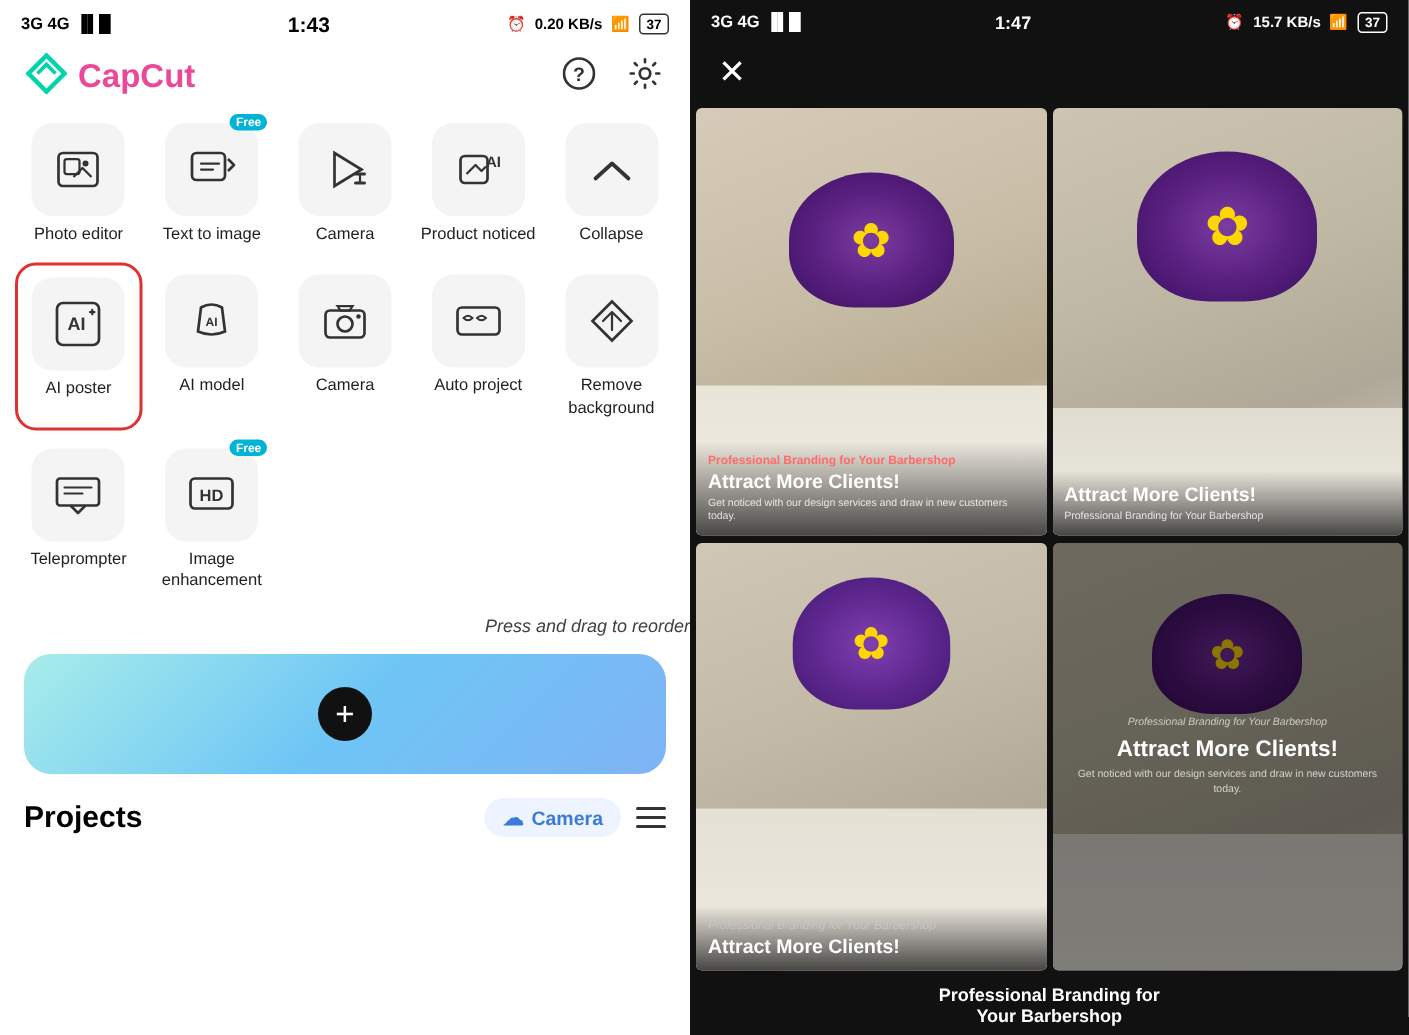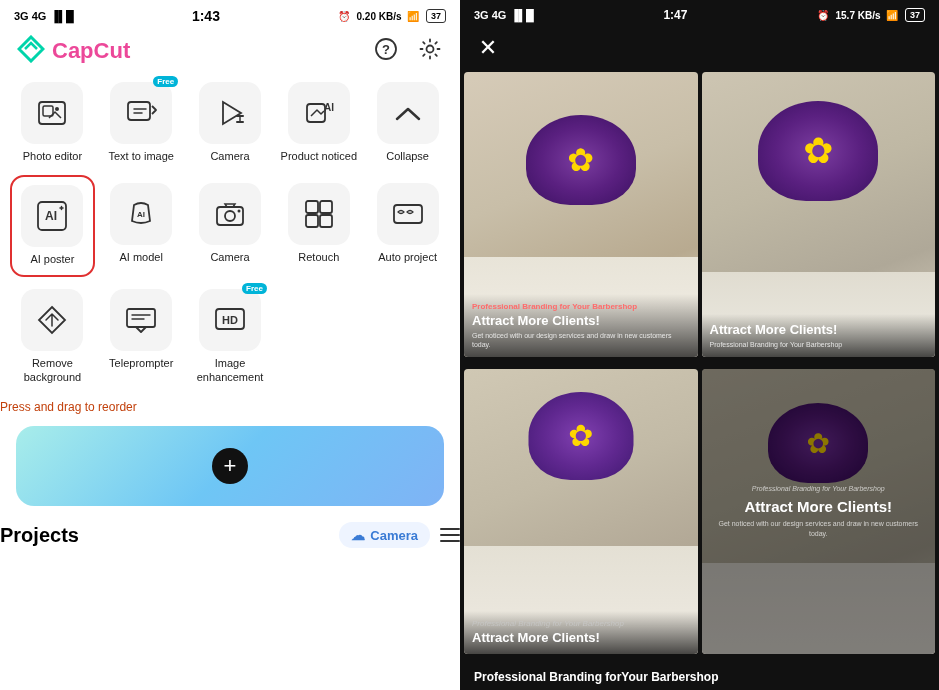--- a/index.html
+++ b/index.html
@@ -125,24 +125,25 @@
       border-radius: 6px;
     }
     .tool-label {
       font-size: 11px;
       color: #222;
       text-align: center;
       line-height: 1.3;
     }
 
     .drag-hint {
-      text-align: left;
-      color: #c2410c;
+      text-align: right;
+      color: #404040;
       font-size: 12px;
       padding: 8px 0 6px;
+      font-style: italic;
     }
 
     
     .new-project-btn {
       margin: 6px 16px;
       background: linear-gradient(135deg, #a8edea, #6ec6f5, #7fb3f5);
       border-radius: 18px;
       padding: 22px 0;
       display: flex;
       align-items: center;
@@ -166,21 +167,21 @@
       font-size: 20px;
       font-weight: 700;
       color: #111;
     }
 
     
     .projects-footer {
       display: flex;
       align-items: center;
       justify-content: space-between;
-      padding: 10px 0 0;
+      padding: 10px 16px 0;
       gap: 39px;
     }
     .projects-title {
       font-size: 20px;
       font-weight: 700;
       color: #000;
     }
     .projects-right {
       display: flex;
       align-items: center;
@@ -295,21 +296,21 @@
     .photo-subtitle {
       font-size: 7px;
       color: rgba(255,255,255,0.8);
       margin-top: 2px;
       line-height: 1.3;
     }
 
     .bottom-caption {
       padding: 8px 14px 6px;
       display: flex;
-      flex-direction: row;
+      flex-direction: column;
     }
     .caption-text {
       font-size: 12px;
       font-weight: 700;
       color: #fff;
       text-align: center;
     }
   </style>
 </head>
 <body>
@@ -440,31 +441,20 @@
         <svg width="34" height="28" viewBox="0 0 34 28" fill="none">
           <path d="M12 4 L14 7 L20 7 L22 4 Z" stroke="#333" stroke-width="1.5" fill="none"></path>
           <rect x="4" y="7" width="26" height="18" rx="3" stroke="#333" stroke-width="1.8" fill="none"></rect>
           <circle cx="17" cy="16" r="5" stroke="#333" stroke-width="1.8"></circle>
           <circle cx="26" cy="11" r="1.5" fill="#333"></circle>
         </svg>
       </div>
       <span class="tool-label">Camera</span>
     </div>
 
-    <div class="tool-item">
-      <div class="tool-icon-box">
-        <svg width="34" height="34" viewBox="0 0 34 34" fill="none">
-          <rect x="4" y="4" width="12" height="12" rx="2" stroke="#333" stroke-width="1.8"></rect>
-          <rect x="18" y="4" width="12" height="12" rx="2" stroke="#333" stroke-width="1.8"></rect>
-          <rect x="4" y="18" width="12" height="12" rx="2" stroke="#333" stroke-width="1.8"></rect>
-          <rect x="18" y="18" width="12" height="12" rx="2" stroke="#333" stroke-width="1.8"></rect>
-        </svg>
-      </div>
-      <span class="tool-label">Retouch</span>
-    </div>
 
     <div class="tool-item">
       <div class="tool-icon-box">
         <svg width="34" height="34" viewBox="0 0 34 34" fill="none">
           <rect x="3" y="8" width="28" height="18" rx="3" stroke="#333" stroke-width="1.8"></rect>
           <path d="M7 15 Q10 12 13 15 Q10 18 7 15Z" stroke="#333" stroke-width="1.2" fill="none"></path>
           <path d="M16 15 Q19 12 22 15 Q19 18 16 15Z" stroke="#333" stroke-width="1.2" fill="none"></path>
         </svg>
       </div>
       <span class="tool-label">Auto project</span>

